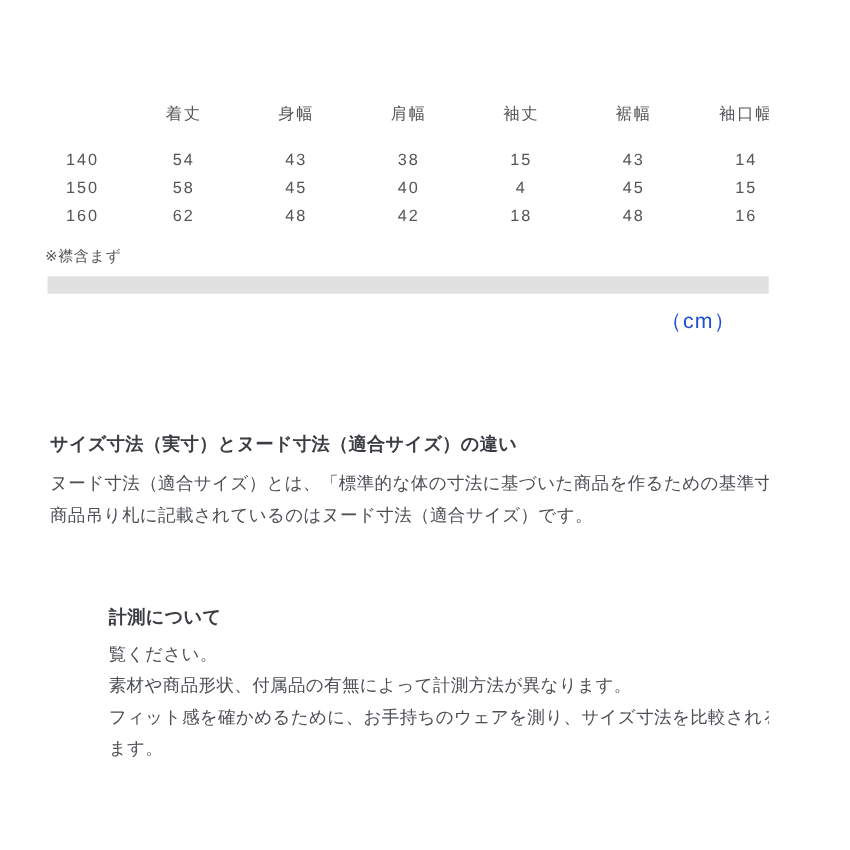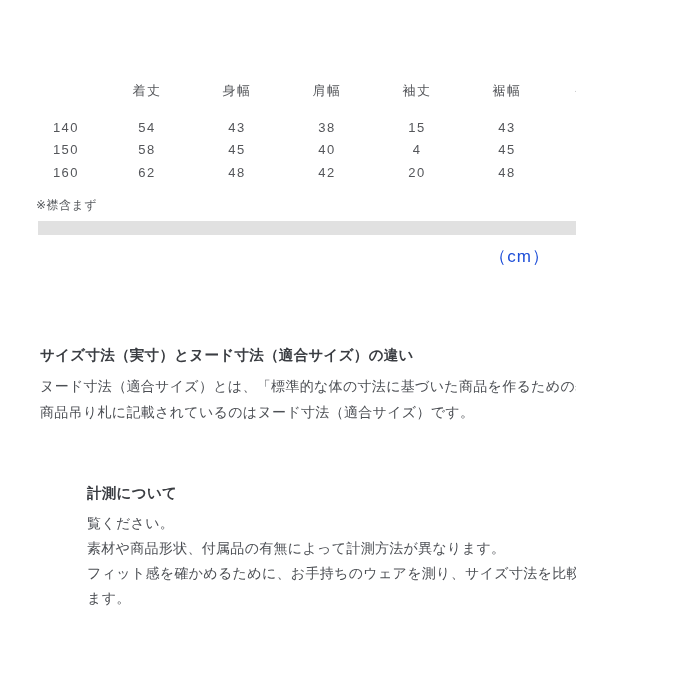--- a/index.html
+++ b/index.html
@@ -4,20 +4,21 @@
 <style>
   html, body { margin: 0; padding: 0; background: #ffffff; }
   .page {
     position: relative;
     width: 576px;
     height: 680px;
     background: #ffffff;
     overflow: hidden;
     font-family: "Liberation Sans", "DejaVu Sans", sans-serif;
     color: #4c4f54;
+    padding-left: 39px;
   }
 
   
   table.size-chart {
     position: absolute;
     left: 30px;
     top: 78px;
     width: 612px;
     border-collapse: collapse;
     table-layout: fixed;
@@ -135,21 +136,21 @@
         <td>40</td>
         <td>4</td>
         <td>45</td>
         <td>15</td>
       </tr>
       <tr>
         <td>160</td>
         <td>62</td>
         <td>48</td>
         <td>42</td>
-        <td>20</td>
+        <td>18</td>
         <td>48</td>
         <td>16</td>
       </tr>
     </tbody>
   </table>
 
   <div class="measure-note">※襟含まず</div>
 
   <div class="h-scrollbar-track">
     <div class="h-scrollbar-thumb"></div>

